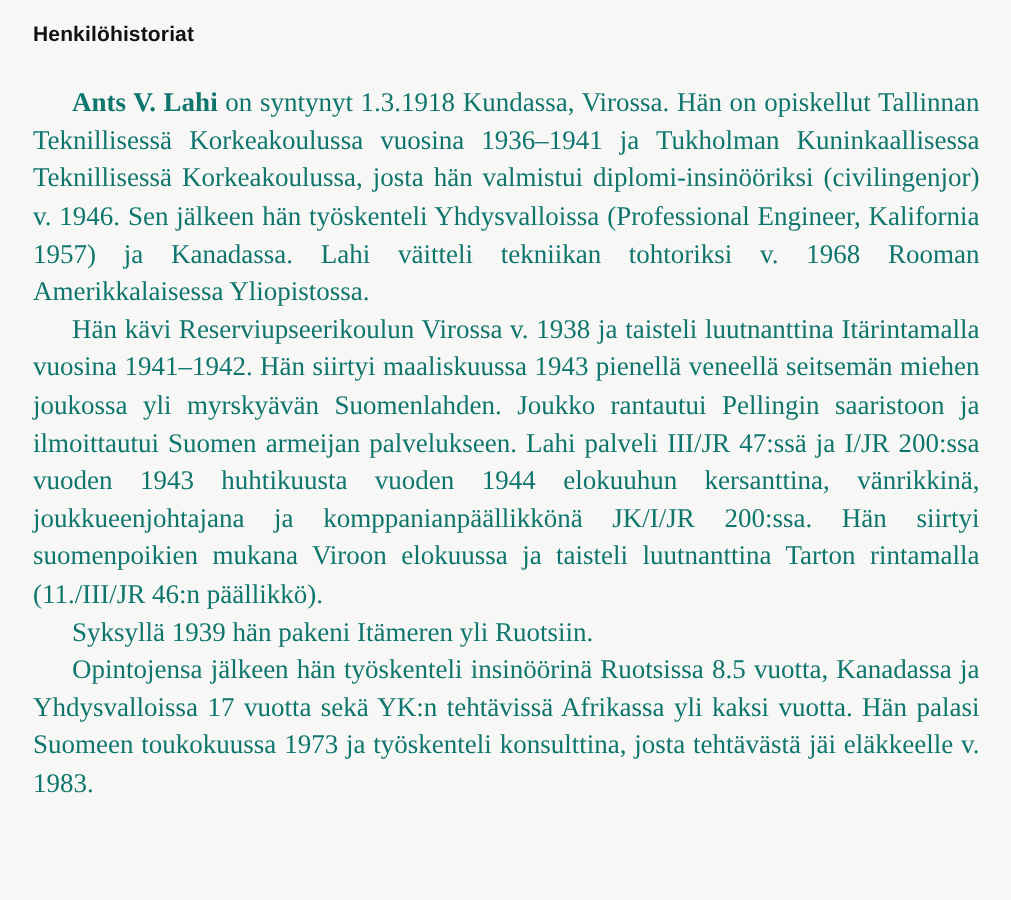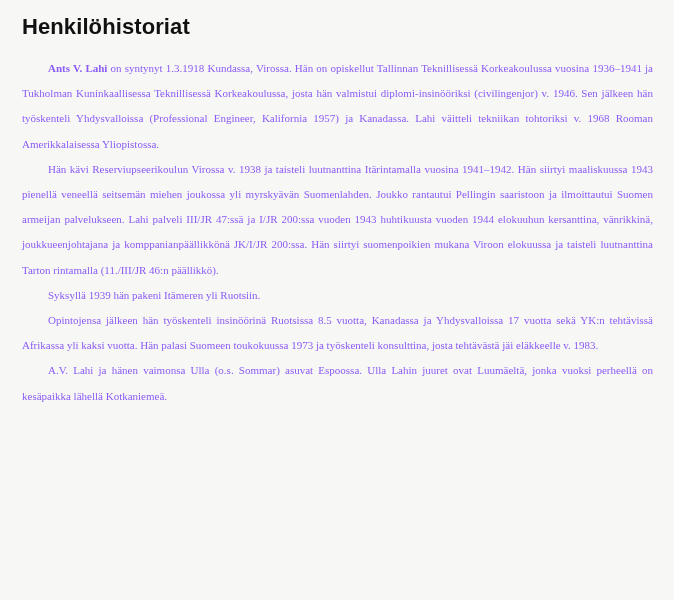--- a/index.html
+++ b/index.html
@@ -21,38 +21,38 @@
     box-sizing: border-box;
     padding: 0;
     background: #f7f7f5;
   }
   .heading {
     position: absolute;
     left: 22px;
     top: 14px;
     font-family: "Liberation Sans", "DejaVu Sans", sans-serif;
     font-weight: bold;
-    font-size: 22px;
+    font-size: 14px;
     letter-spacing: 0.1px;
     color: #111111;
     white-space: nowrap;
   }
   .body-col {
     position: absolute;
     left: 22px;
     top: 56px;
     width: 631px;
   }
   p.para {
     margin: 0;
-    font-size: 11px;
+    font-size: 18px;
     line-height: 25.2px;
     text-align: justify;
     text-justify: inter-word;
-    color: #8b5cf6;
+    color: #0f766e;
     hyphens: manual;
     -webkit-hyphens: manual;
   }
   p.para .indent {
     display: inline-block;
     width: 26px;
   }
   p.para b {
     font-weight: bold;
   }
@@ -74,16 +74,15 @@
   <div class="body-col">
 
     <p class="para"><span class="indent"></span><b class="lead-name">Ants V. Lahi</b><span> on syntynyt 1.3.1918 Kundassa, Virossa. Hän on opiskellut Tallinnan Teknillisessä Korkeakoulussa vuosina 1936–1941 ja Tukholman Kuninkaallisessa Teknillisessä Korkeakoulussa, josta hän valmistui diplomi-insinööriksi (civilingenjor) v. 1946. Sen jälkeen hän työskenteli Yhdysvalloissa (Professional Engineer, Kalifornia 1957) ja Kanadassa. Lahi väitteli tekniikan tohtoriksi v. 1968 Rooman Amerikkalaisessa Yliopistossa.</span></p>
 
     <p class="para"><span class="indent"></span><span>Hän kävi Reserviupseerikoulun Virossa v. 1938 ja taisteli luutnanttina Itärintamalla vuosina 1941–1942. Hän siirtyi maaliskuussa 1943 pienellä veneellä seitsemän miehen joukossa yli myrskyävän Suomenlahden. Joukko rantautui Pellingin saaristoon ja ilmoittautui Suomen armeijan palvelukseen. Lahi palveli III/JR 47:ssä ja I/JR 200:ssa vuoden 1943 huhtikuusta vuoden 1944 elokuuhun kersanttina, vänrikkinä, joukkueenjohtajana ja komppanianpäällikkönä JK/I/JR 200:ssa. Hän siirtyi suomenpoikien mukana Viroon elokuussa ja taisteli luutnanttina Tarton rintamalla (11./III/JR 46:n päällikkö).</span></p>
 
     <p class="para"><span class="indent"></span><span>Syksyllä 1939 hän pakeni Itämeren yli Ruotsiin.</span></p>
 
     <p class="para"><span class="indent"></span><span>Opintojensa jälkeen hän työskenteli insinöörinä Ruotsissa 8.5 vuotta, Kanadassa ja Yhdysvalloissa 17 vuotta sekä YK:n tehtävissä Afrikassa yli kaksi vuotta. Hän palasi Suomeen toukokuussa 1973 ja työskenteli konsulttina, josta tehtävästä jäi eläkkeelle v. 1983.</span></p>
 
-    <p class="para"><span class="indent"></span><span>A.V. Lahi ja hänen vaimonsa Ulla (o.s. Sommar) asuvat Espoossa. Ulla Lahin juuret ovat Luumäeltä, jonka vuoksi perheellä on kesäpaikka lähellä Kotkaniemeä.</span></p>
 
   </div>
 </div>
 
 </body></html>

